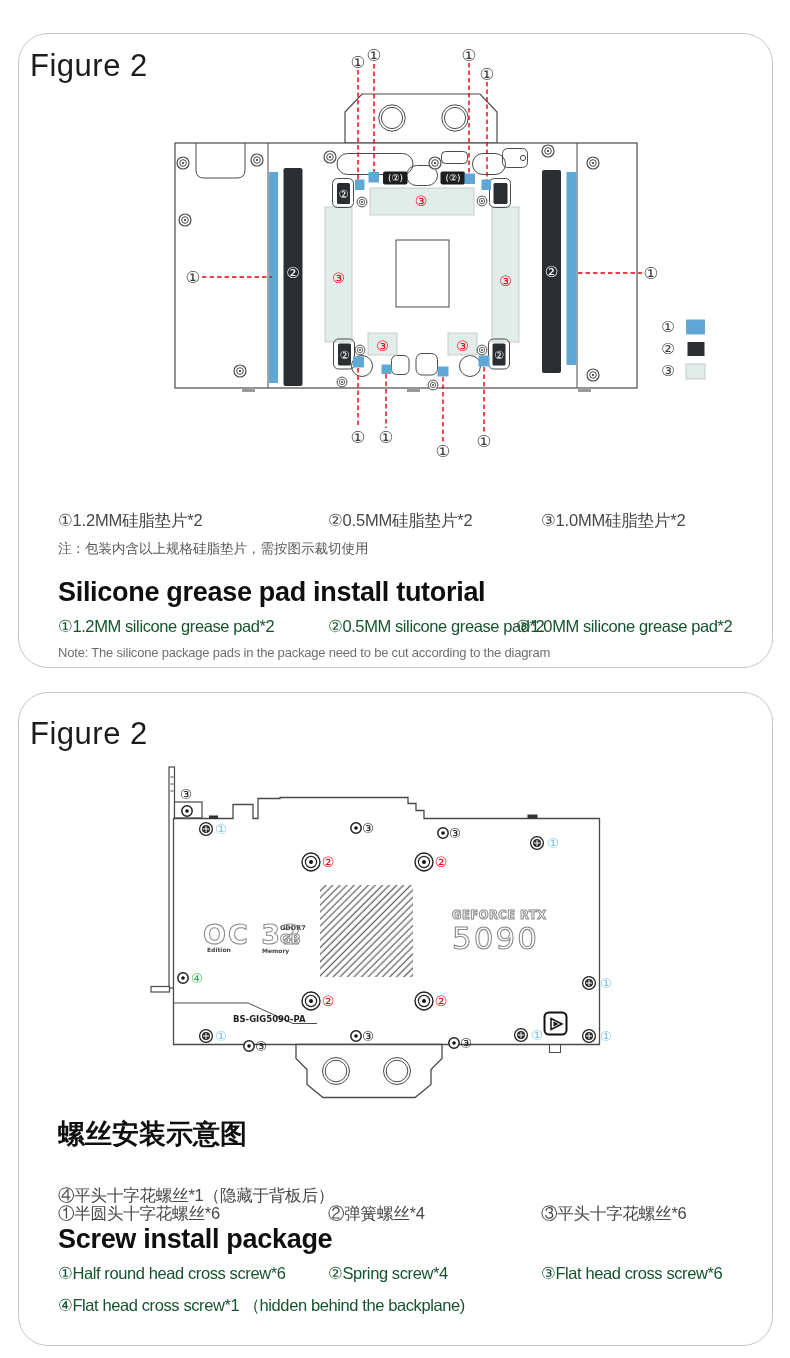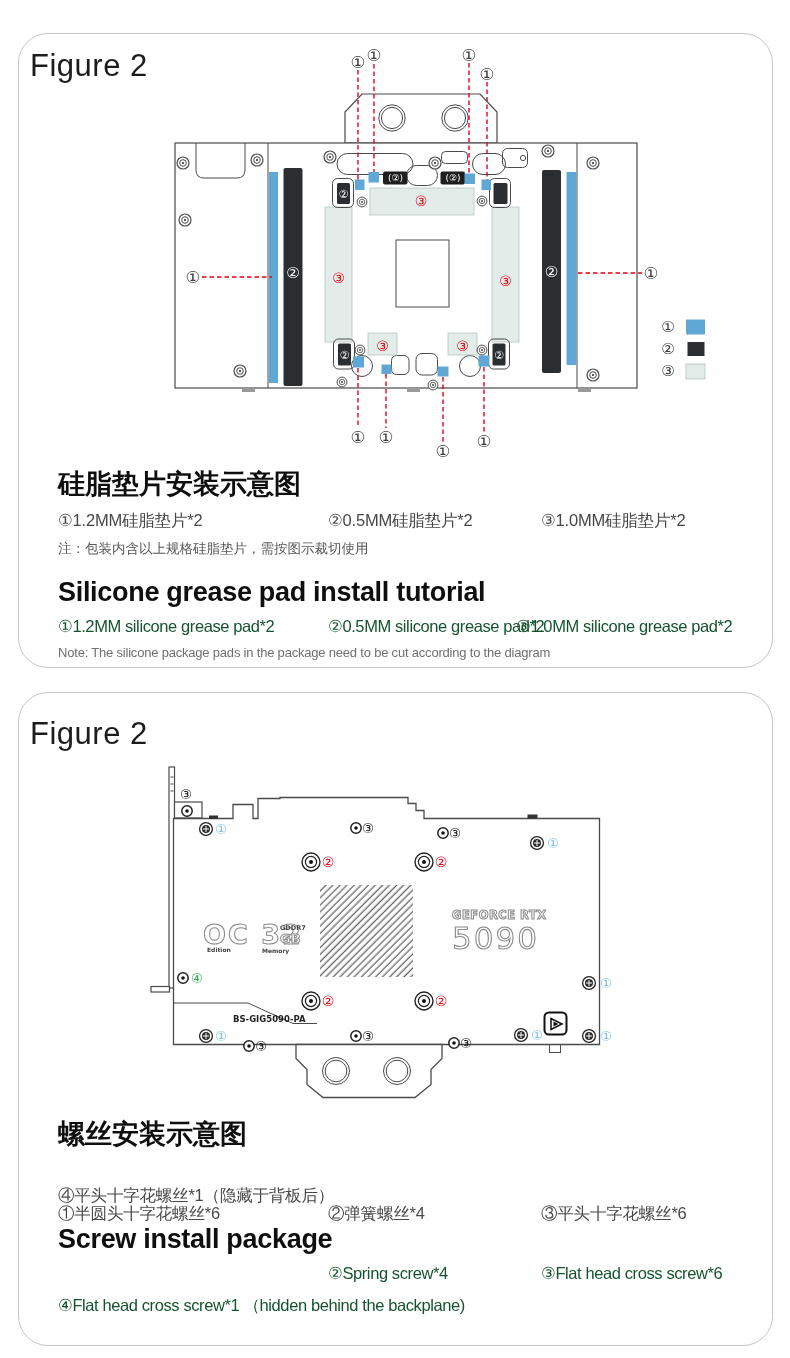--- a/index.html
+++ b/index.html
@@ -263,21 +263,20 @@
       <text class="t s135 k" x="368" y="1041">③</text>
       <text class="t s135 k" x="466" y="1048">③</text>
 
       <use href="#scrC" x="183" y="978"></use>
       <text class="t s135 gr" x="197" y="983">④</text>
     </g>
   </svg>
 
   <div class="fig-title" style="left:30px;top:48px;">Figure 2</div>
 
-  <div class="h-cn" style="left:58px;top:466px;">硅脂垫片安装示意图</div>
   <div class="row" style="top:510px;">
     <span class="it-cn" style="left:58px;">①1.2MM硅脂垫片*2</span>
     <span class="it-cn" style="left:328px;">②0.5MM硅脂垫片*2</span>
     <span class="it-cn" style="left:541px;">③1.0MM硅脂垫片*2</span>
   </div>
   <div class="note-cn" style="left:58px;top:540px;">注：包装内含以上规格硅脂垫片，需按图示裁切使用</div>
 
   <div class="h-en" style="left:58px;top:577px;">Silicone grease pad install tutorial</div>
   <div class="row" style="top:617px;">
     <span class="it-en" style="left:58px;">①1.2MM silicone grease pad*2</span>
@@ -293,20 +292,21 @@
     <span class="it-cn" style="left:58px;">①半圆头十字花螺丝*6</span>
     <span class="it-cn" style="left:328px;">②弹簧螺丝*4</span>
     <span class="it-cn" style="left:541px;">③平头十字花螺丝*6</span>
   </div>
   <div class="row" style="top:1185px;">
     <span class="it-cn" style="left:58px;">④平头十字花螺丝*1（隐藏于背板后）</span>
   </div>
 
   <div class="h-en" style="left:58px;top:1224px;">Screw install package</div>
   <div class="row" style="top:1264px;">
+    <span class="it-en" style="left:58px;">①Half round head cross screw*6</span>
     <span class="it-en" style="left:328px;">②Spring screw*4</span>
     <span class="it-en" style="left:541px;">③Flat head cross screw*6</span>
   </div>
   <div class="row" style="top:1295px;padding-left:22px;">
     <span class="it-en" style="left:58px;">④Flat head cross screw*1 （hidden behind the backplane)</span>
   </div>
 
 </div>
 
 </body></html>

